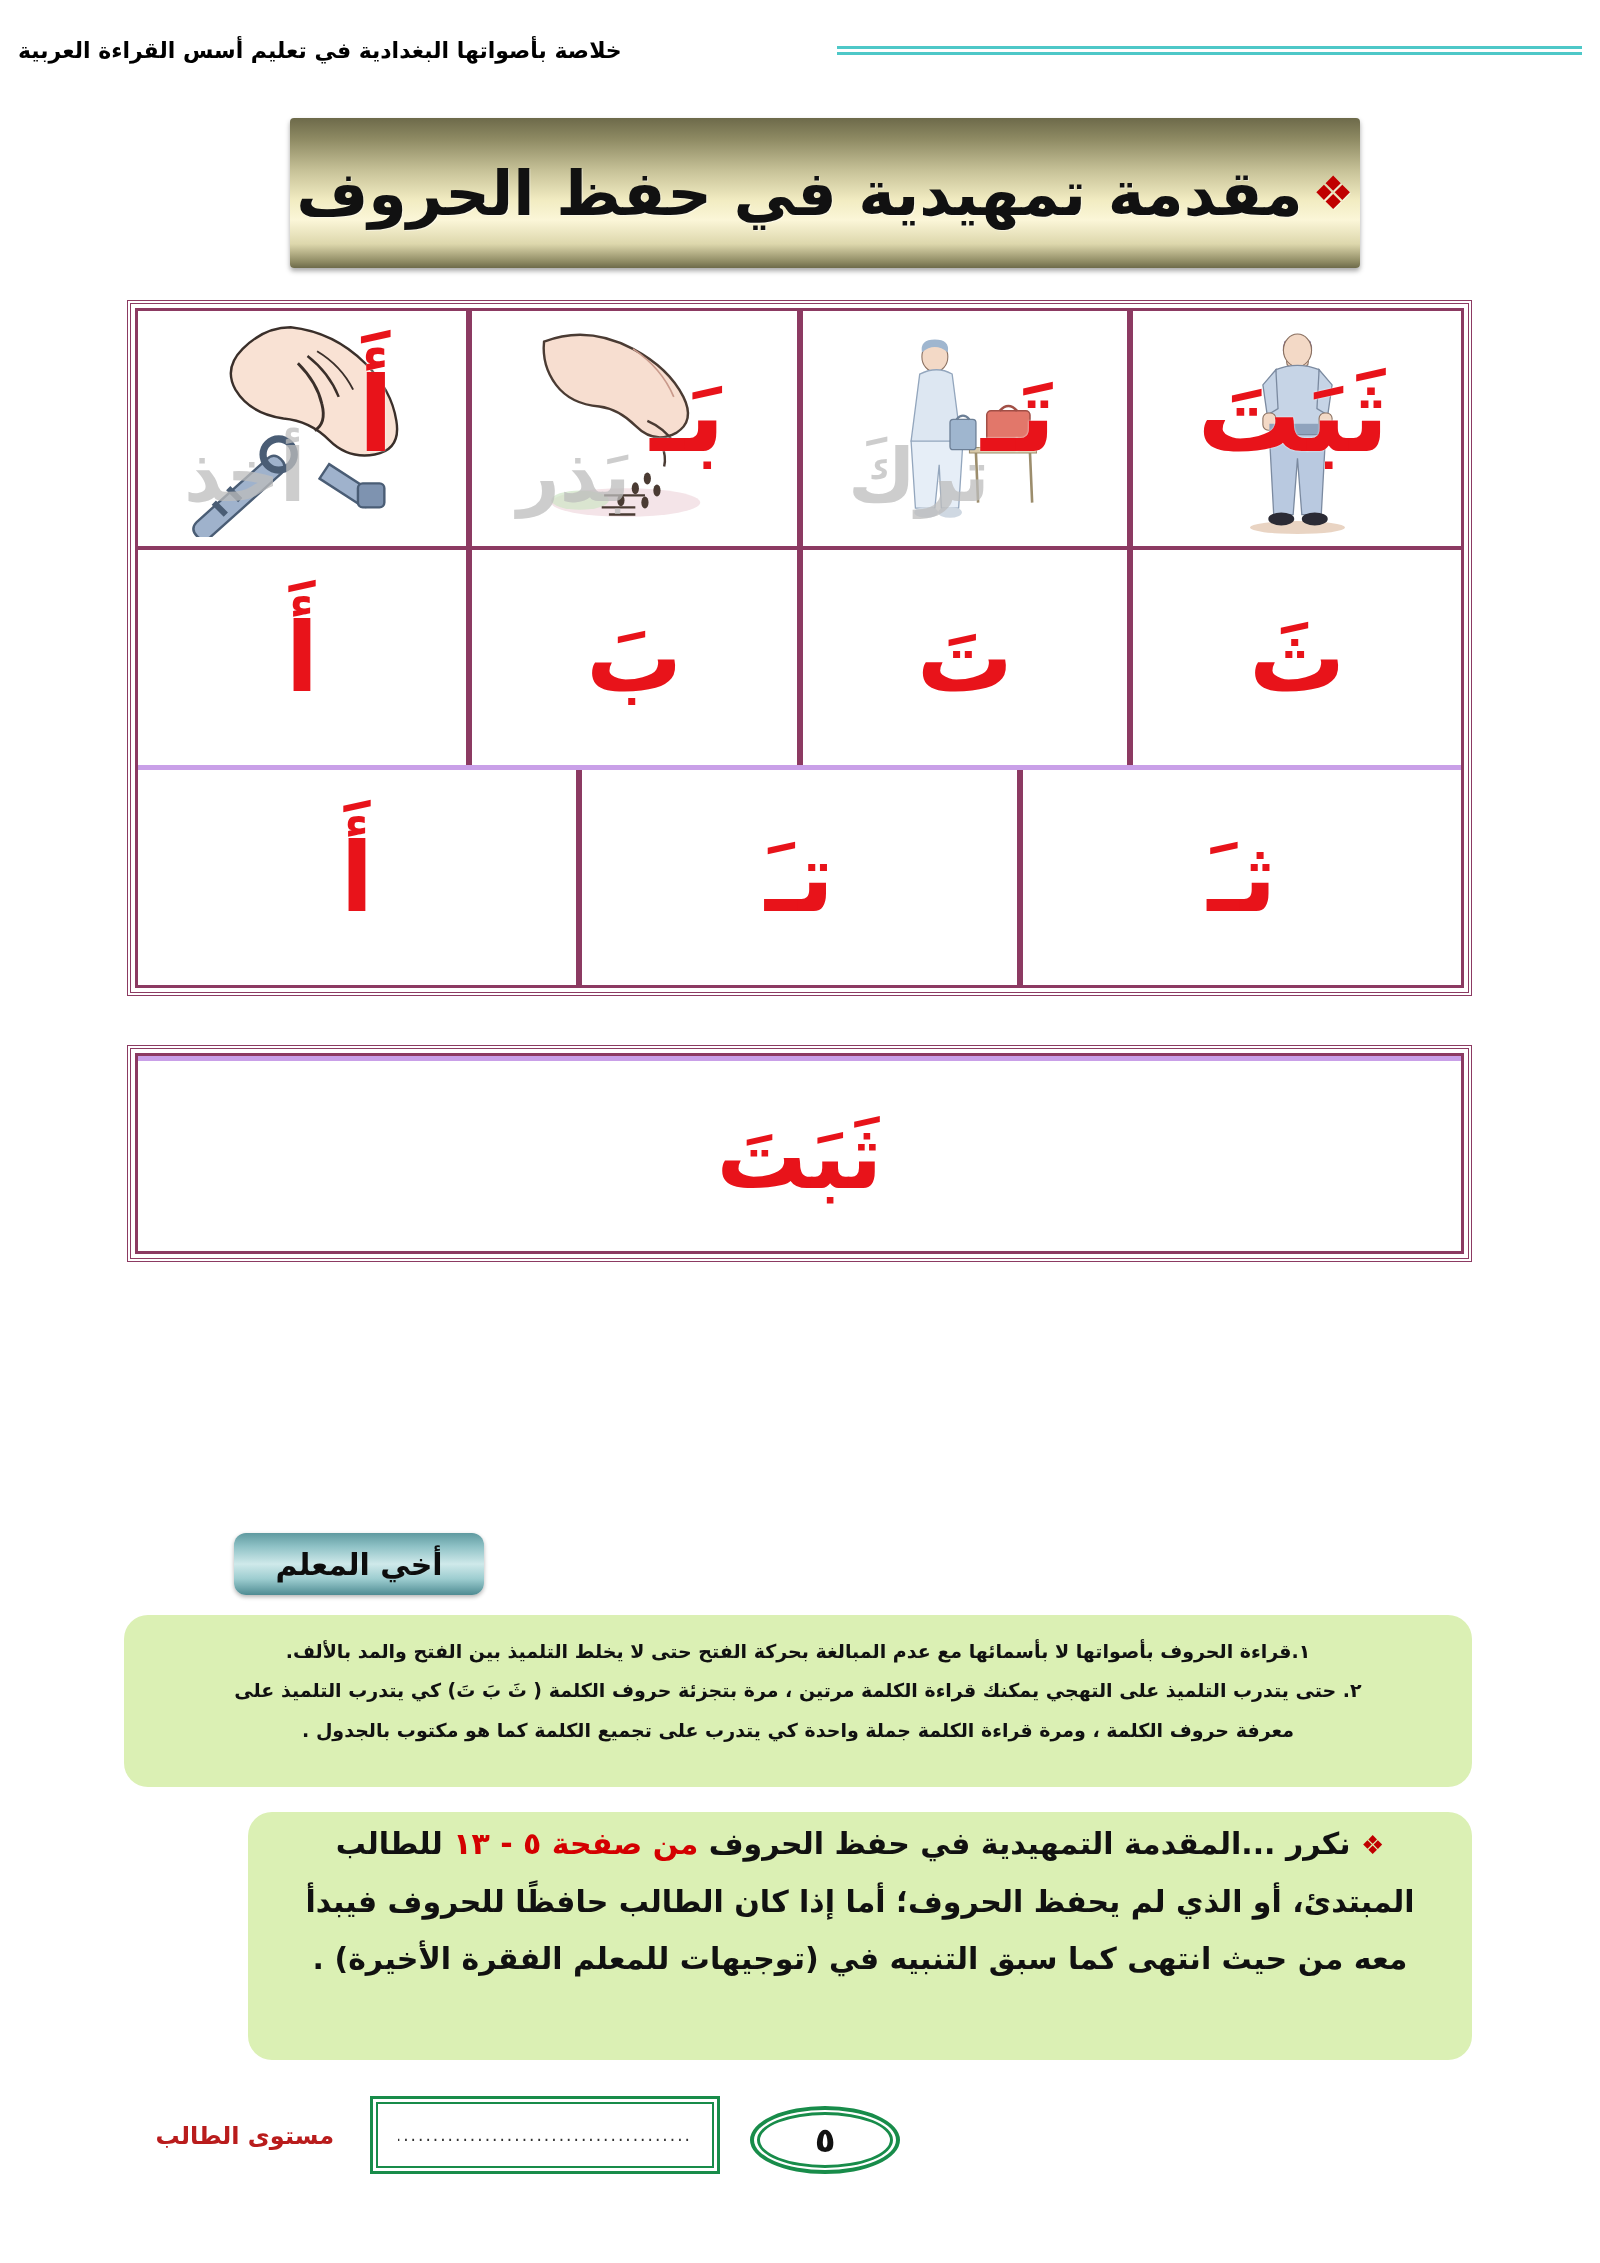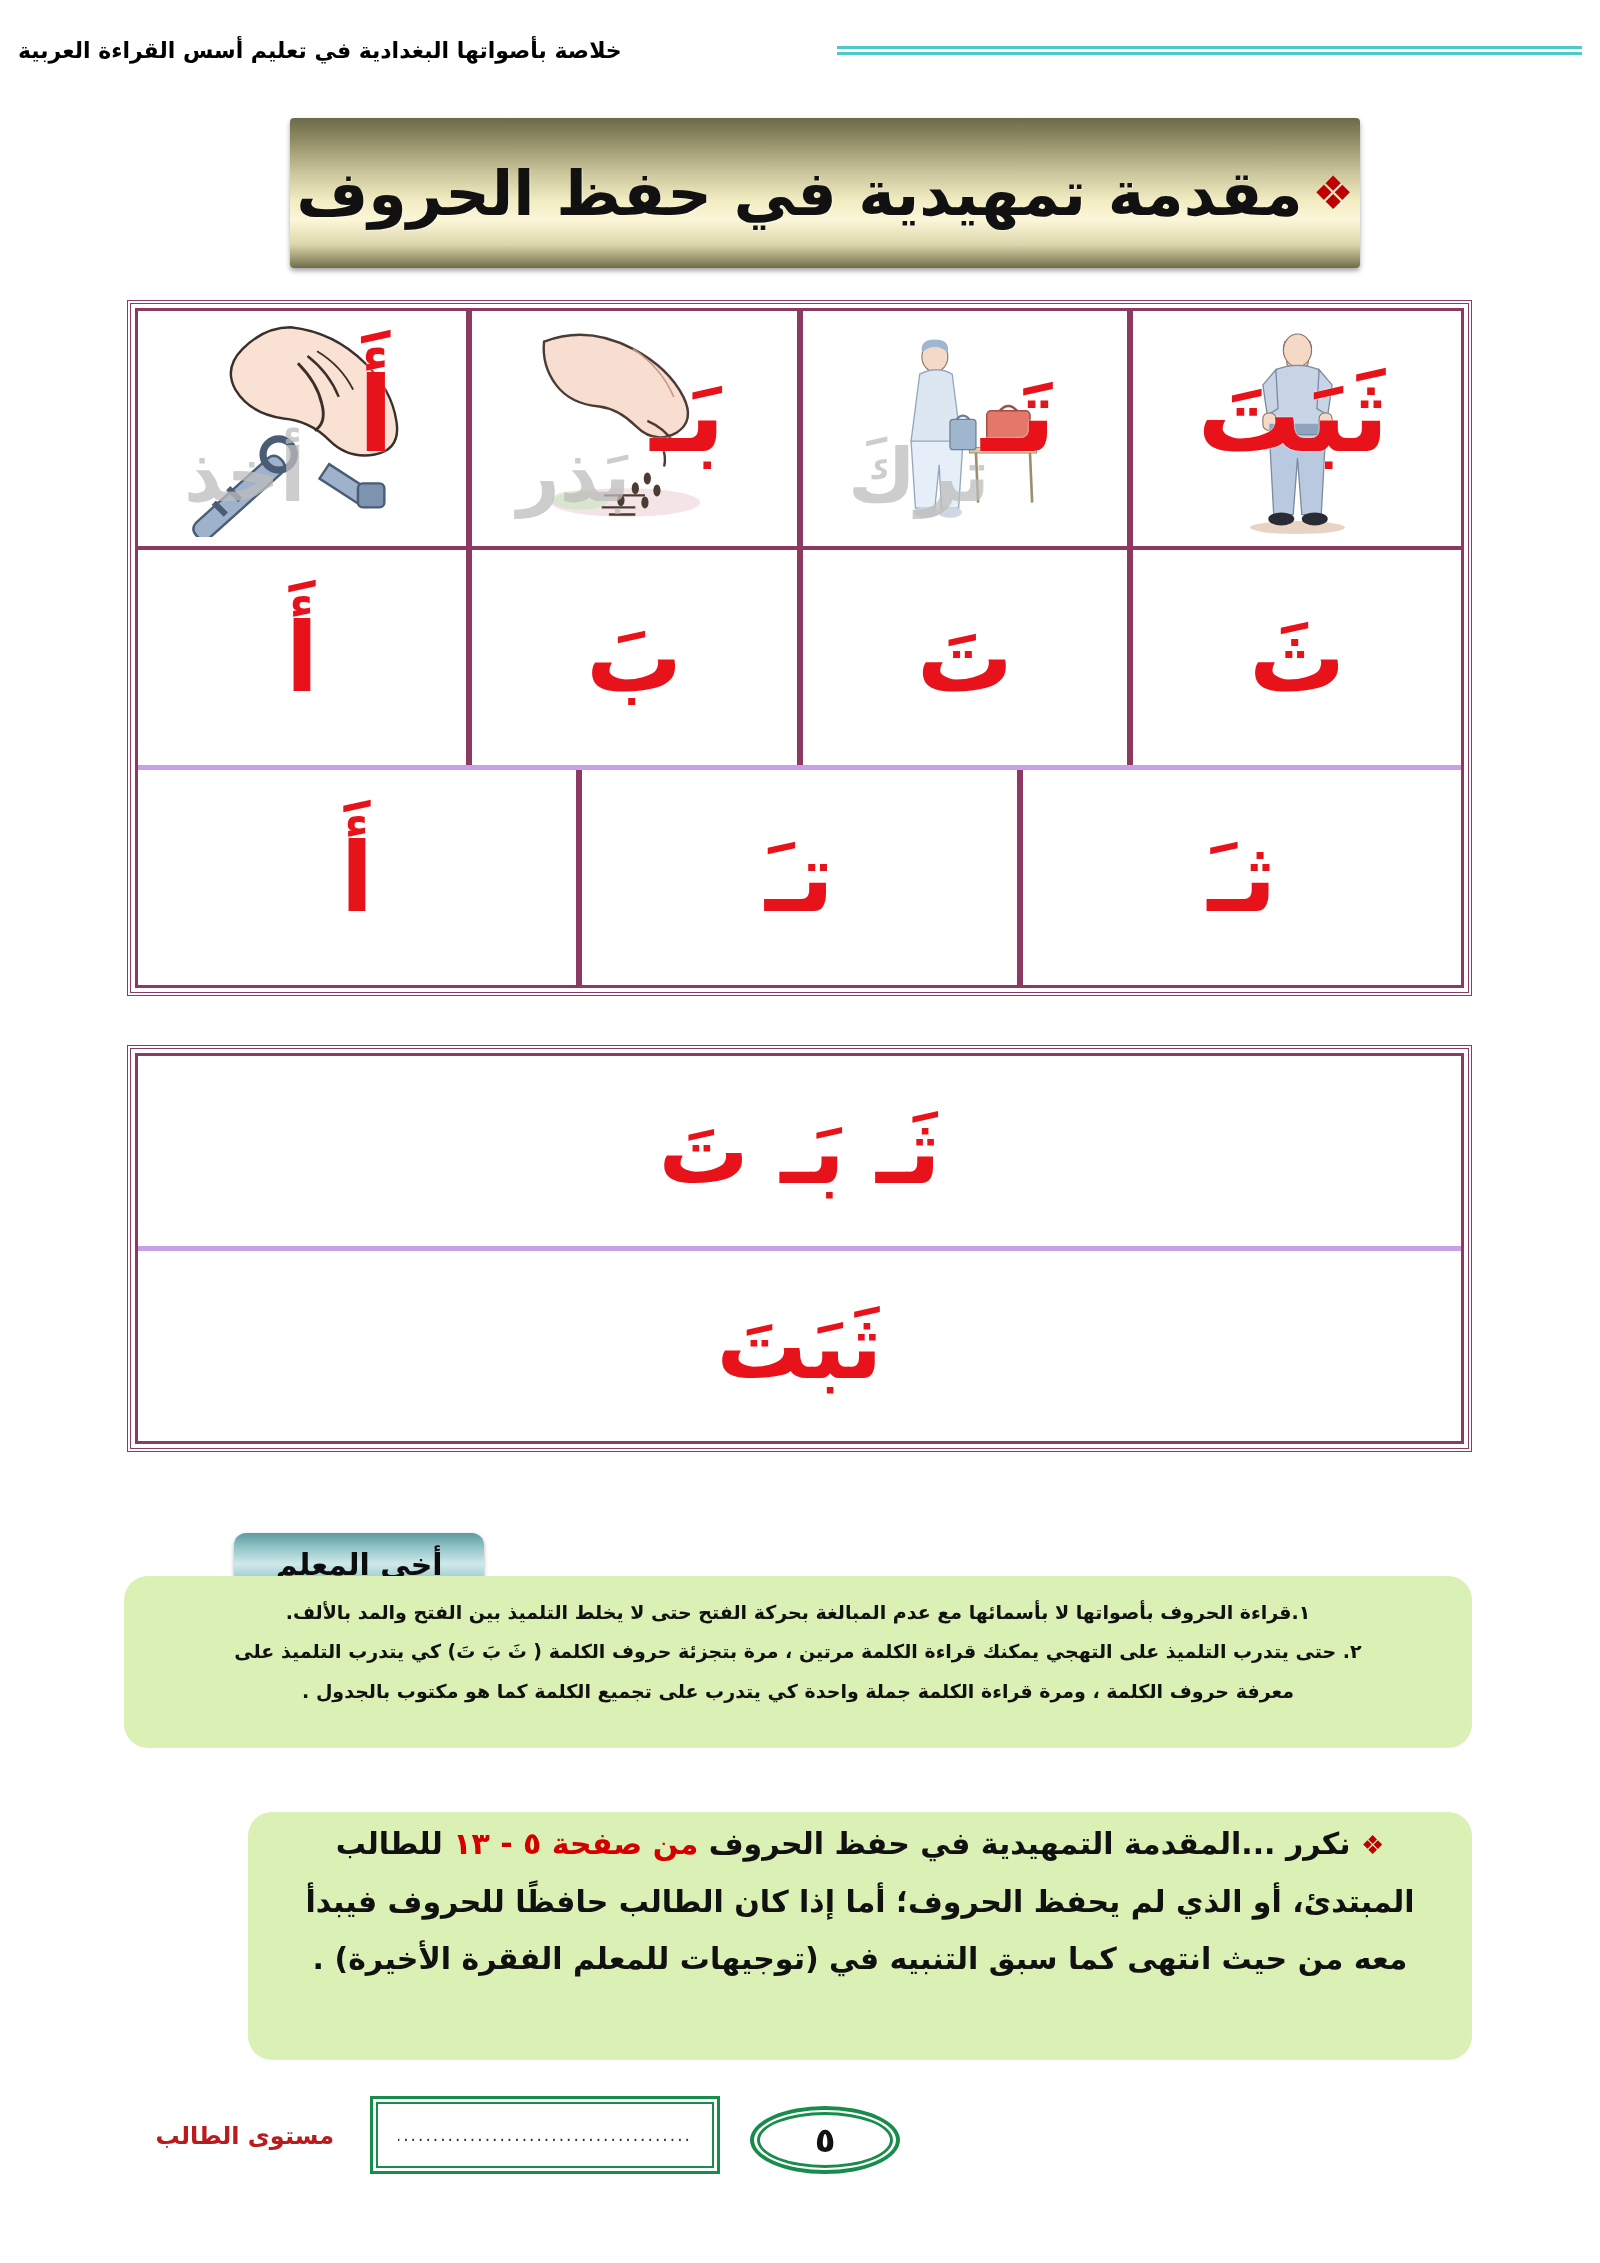--- a/index.html
+++ b/index.html
@@ -161,21 +161,21 @@
     font-weight:bold;font-size:30px;color:#0d0d0d;direction:rtl;
   }
 
   
   .note{
     position:absolute;right:128px;
     background:#dbf0b4;
     border-radius:24px;
     box-sizing:border-box;
   }
-  .note-1{top:1576px;width:1348px;height:172px;padding:22px 34px 14px 34px;}
+  .note-1{top:1615px;width:1348px;height:172px;padding:22px 34px 14px 34px;}
   .note-2{top:1812px;width:1224px;height:248px;padding:10px 34px;}
 
   .note-1 p{
     margin:0 0 10px 0;
     font-family:"DejaVu Sans", sans-serif;
     font-weight:bold;
     font-size:19px;
     color:#111;
     direction:rtl;text-align:center;
     line-height:1.55;
@@ -376,23 +376,20 @@
           </div>
         </div>
 
       </div>
     </div>
   </div>
 
   <div class="syll-wrap">
     <div class="syll-box">
       <div class="syll-inner">
-        <div class="syll-row">
-          <span class="syll-text">ثَـ بَـ تَ</span>
-        </div>
         <div class="row-sep"></div>
         <div class="syll-row">
           <span class="syll-text">ثَبَتَ</span>
         </div>
       </div>
     </div>
   </div>
 
   <div class="teacher-badge">
     <span>أخي المعلم</span>

